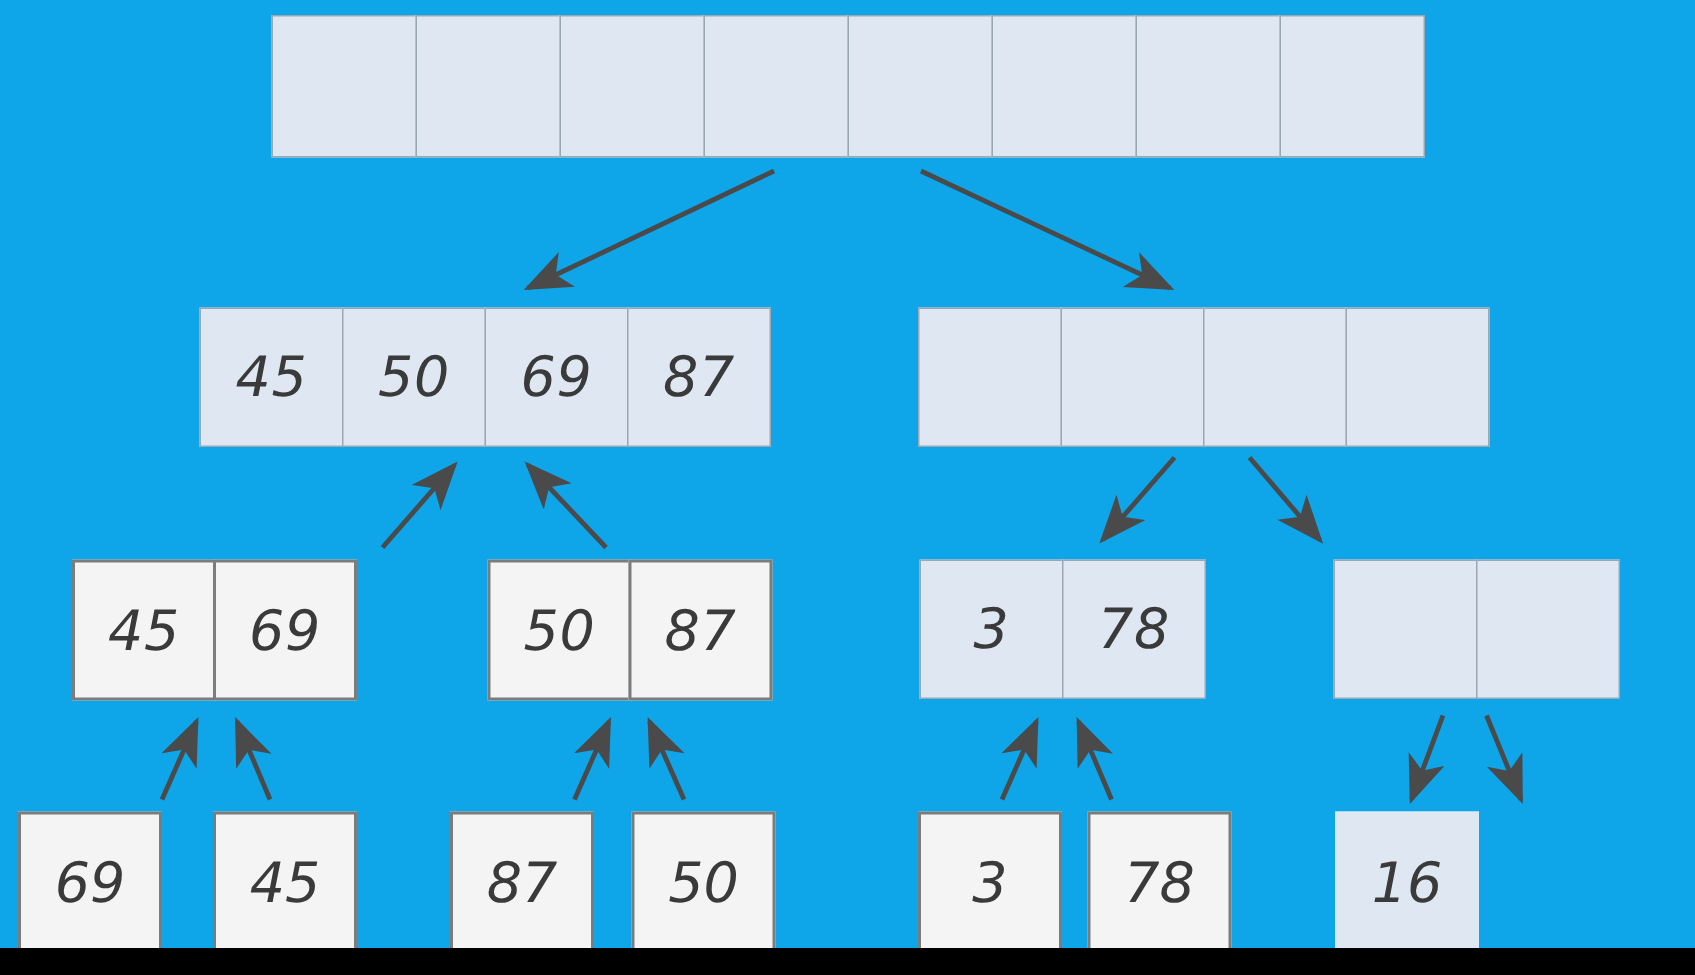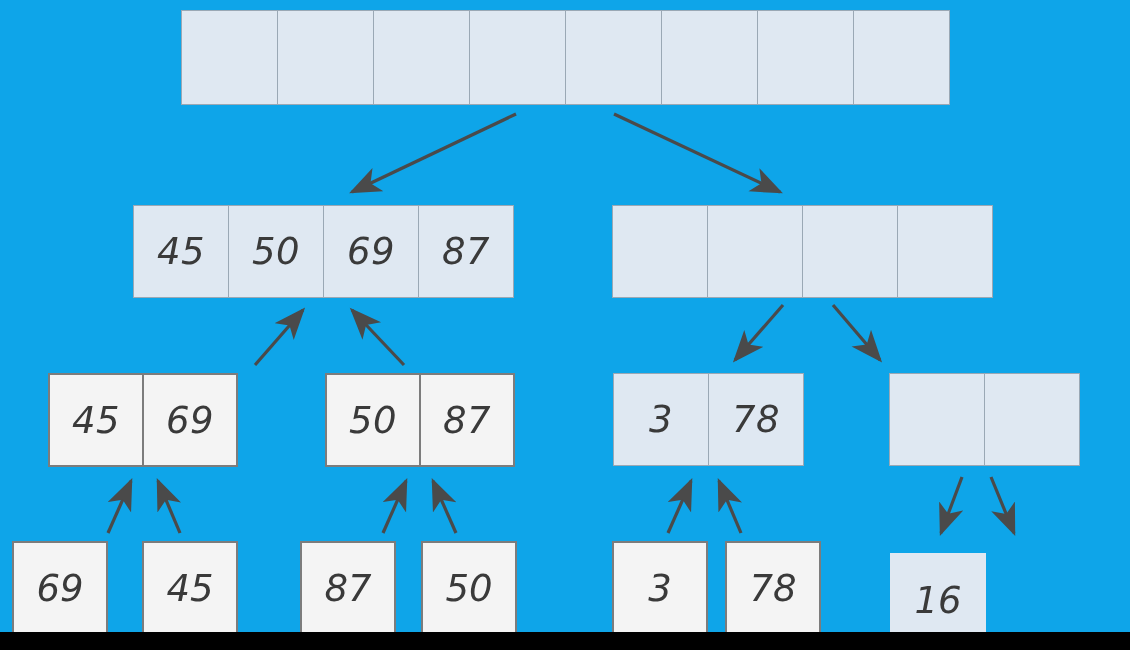--- a/index.html
+++ b/index.html
@@ -52,21 +52,20 @@
     font-weight: 500;
     color: #3a3a3a;
   }
   .leaf.white {
     background: #f4f4f4;
     border: 2px solid #7c7c7c;
   }
   .leaf.blue {
     background: #dfe8f2;
     border: 1px solid #dfe8f2;
-    margin-top: 12px;
   }
   svg.arrows {
     position: absolute;
     left: 0;
     top: 0;
     width: 1130px;
     height: 650px;
     pointer-events: none;
   }
 </style>

